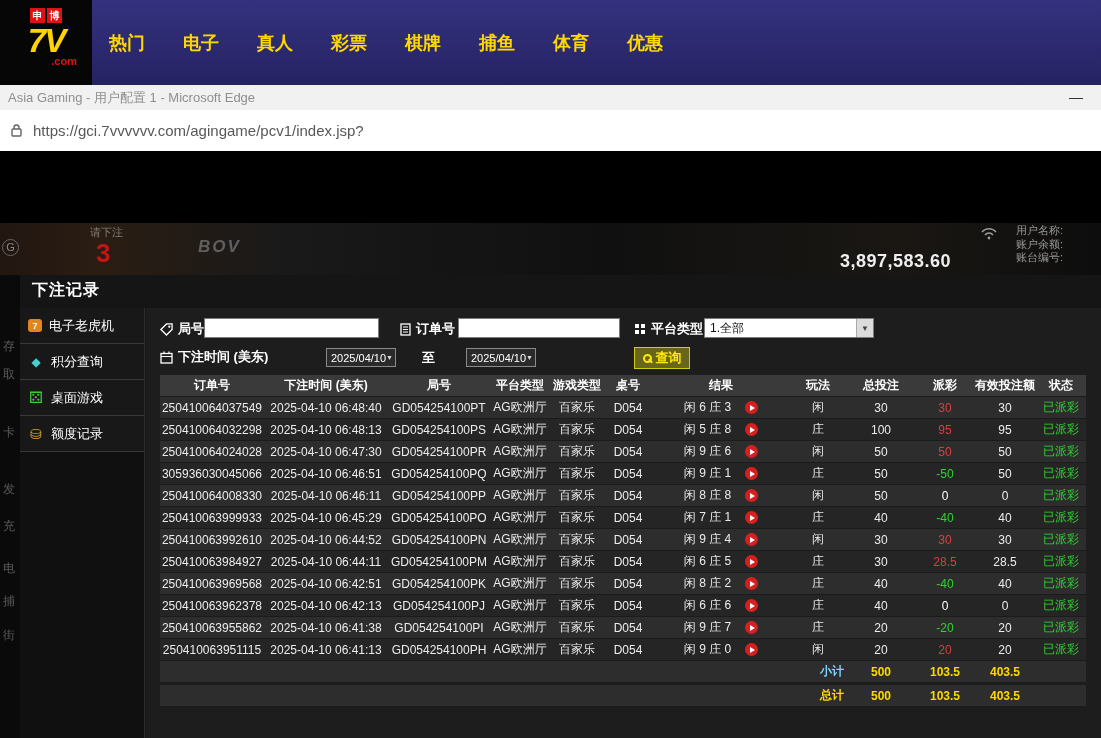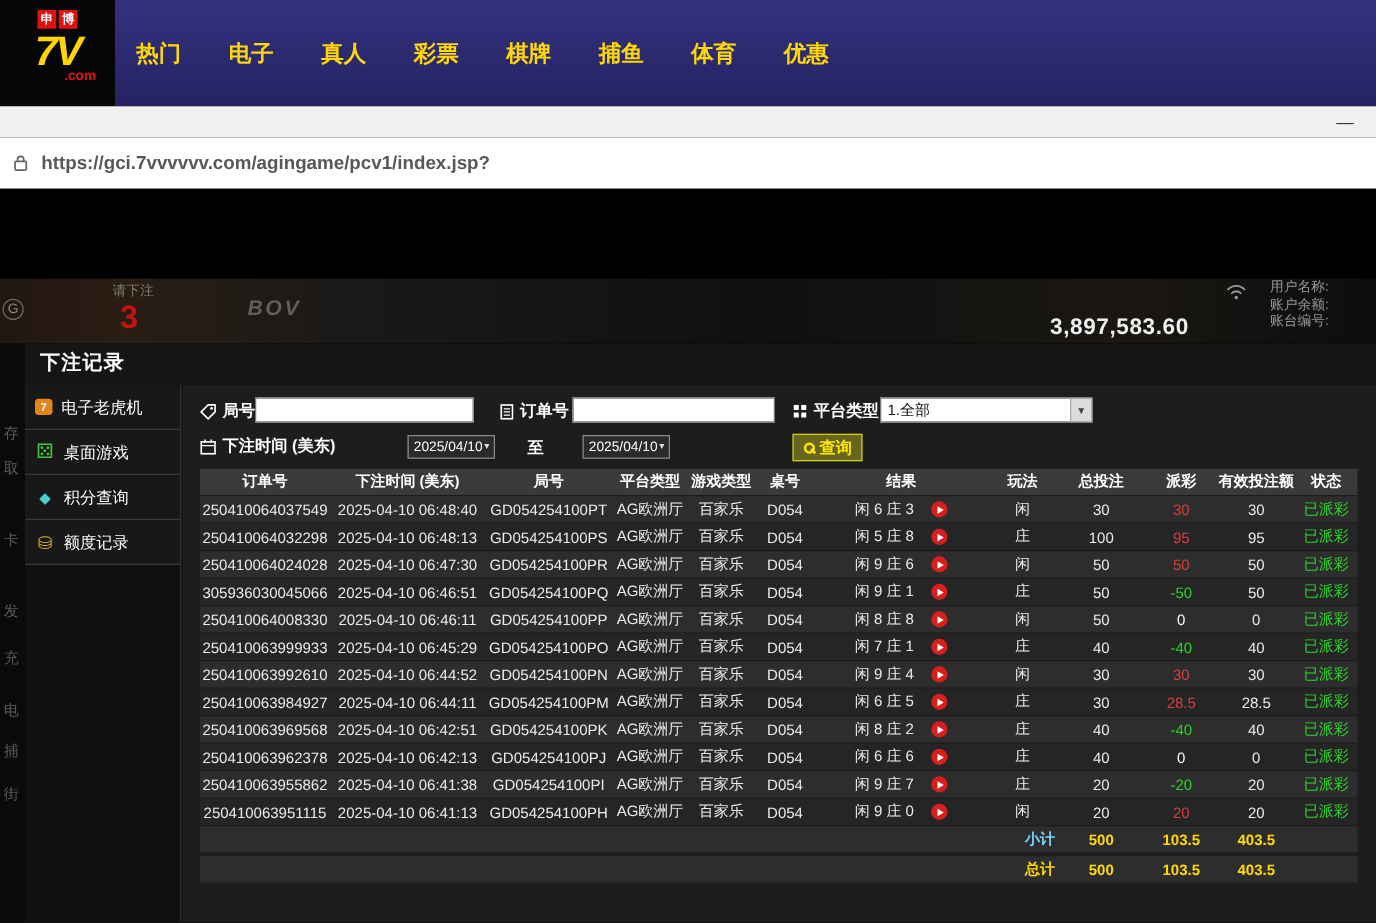--- a/index.html
+++ b/index.html
@@ -12,21 +12,21 @@
   .logo-row{display:flex;justify-content:center;gap:2px;margin-top:8px;}
   .logo-sq{width:15px;height:15px;background:#dd1212;color:#fff;font-size:10px;line-height:15px;text-align:center;font-weight:bold;}
   .logo-main{color:#ffd400;font-size:33px;font-weight:bold;font-style:italic;text-align:center;line-height:34px;letter-spacing:-2px;margin-top:1px;}
   .logo-suffix{color:#e01212;font-size:11px;font-weight:bold;text-align:right;padding-right:15px;margin-top:-3px;padding-left:48px;}
   .nav-menu{position:absolute;left:90px;top:0;height:85px;display:flex;align-items:center;}
   .nav-item{color:#ffd800;font-size:18px;font-weight:bold;margin:0 19px;cursor:pointer;white-space:nowrap;}
 
   
   .titlebar{position:absolute;left:0;top:85px;width:1101px;height:25px;background:#f1f1f1;color:#8f8f8f;font-size:13px;line-height:25px;padding-left:8px;}
   .minimize{position:absolute;right:18px;top:0;color:#333;font-size:14px;cursor:pointer;}
-  .urlbar{position:absolute;left:0;top:110px;width:1101px;height:41px;background:#fff;display:flex;align-items:center;gap:10px;padding-left:10px;font-size:15px;color:#585858;font-weight:bold;}
+  .urlbar{position:absolute;left:0;top:110px;width:1101px;height:41px;background:#fff;display:flex;align-items:center;gap:10px;padding-left:10px;font-size:15px;color:#585858;}
 
   
   .gamebg{position:absolute;left:0;top:151px;width:1101px;height:124px;background:#000;overflow:hidden;}
   .scene-band{position:absolute;left:0;top:72px;width:1101px;height:52px;
     background:linear-gradient(90deg,#221611 0%,#2a1d13 9%,#191919 26%,#101010 55%,#1a1713 82%,#0d0d0d 100%);}
   .g-badge{position:absolute;left:2px;top:88px;width:17px;height:17px;border:1px solid #666;border-radius:50%;color:#8a8a8a;font-size:11px;line-height:15px;text-align:center;}
   .bet-prompt{position:absolute;left:90px;top:74px;color:#837d74;font-size:11px;}
   .timer{position:absolute;left:96px;top:87px;color:#c41414;font-size:26px;font-weight:bold;}
   .bov{position:absolute;left:198px;top:86px;color:#5f5f5f;font-size:17px;font-weight:bold;font-style:italic;letter-spacing:2px;}
   .balance-big{position:absolute;left:840px;top:100px;color:#efefef;font-size:18px;font-weight:bold;letter-spacing:.5px;}
@@ -108,20 +108,21 @@
         <span class="nav-item">真人</span>
         <span class="nav-item">彩票</span>
         <span class="nav-item">棋牌</span>
         <span class="nav-item">捕鱼</span>
         <span class="nav-item">体育</span>
         <span class="nav-item">优惠</span>
       </nav>
   </header>
 
   <div class="titlebar">
+    <span>Asia Gaming - 用户配置 1 - Microsoft Edge</span>
     <span class="minimize">—</span>
   </div>
 
   <div class="urlbar">
     <svg width="13" height="15" viewBox="0 0 13 15">
       <rect x="2" y="6" width="9" height="7" rx="1" fill="none" stroke="#666" stroke-width="1.4"></rect>
       <path d="M4 6 V4.5 a2.5 2.5 0 0 1 5 0 V6" fill="none" stroke="#666" stroke-width="1.4"></path>
     </svg>
     <span>https://gci.7vvvvvv.com/agingame/pcv1/index.jsp?</span>
   </div>
@@ -158,26 +159,26 @@
 
   <section class="panel">
     <h2 class="panel-title">下注记录</h2>
 
     <aside class="sidebar">
         <div class="side-item">
           <span class="side-icon slot-icon"></span>
           <span>电子老虎机</span>
         </div>
         <div class="side-item">
+          <span class="side-icon gem-icon"></span>
+          <span>积分查询</span>
+        </div>
+        <div class="side-item">
           <span class="side-icon dice-icon"></span>
           <span>桌面游戏</span>
-        </div>
-        <div class="side-item">
-          <span class="side-icon gem-icon"></span>
-          <span>积分查询</span>
         </div>
         <div class="side-item">
           <span class="side-icon coins-icon"></span>
           <span>额度记录</span>
         </div>
       </aside>
 
     <div class="content">
 
       <span class="f-label" style="left:14px;top:12px;">

